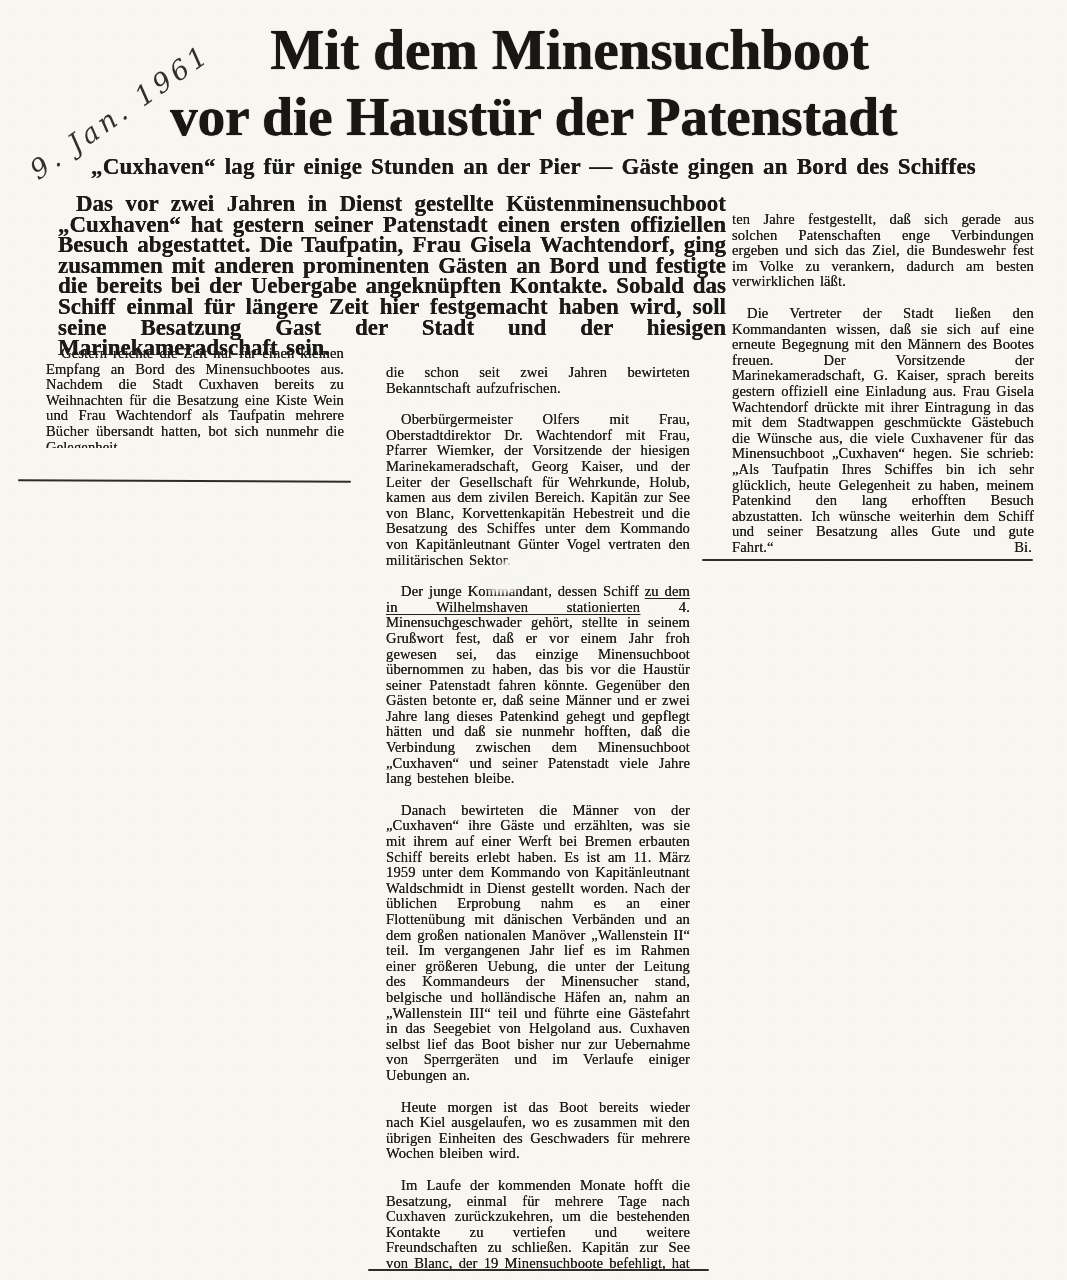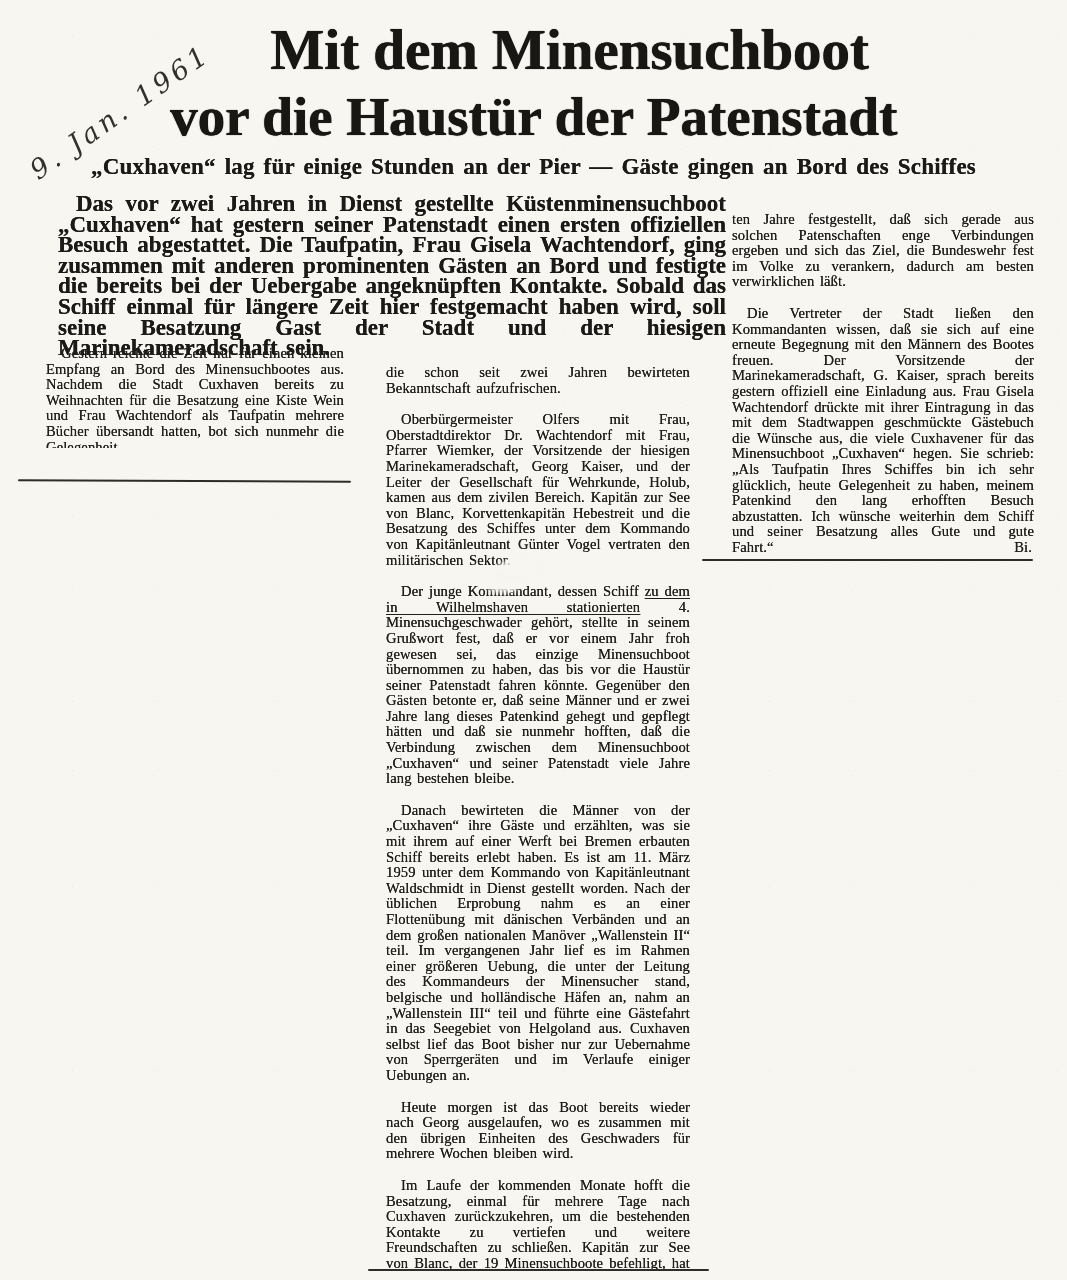--- a/index.html
+++ b/index.html
@@ -94,21 +94,21 @@
     <p class="para indent">Gestern reichte die Zeit nur für einen kleinen Empfang an Bord des Minensuchbootes aus. Nachdem die Stadt Cuxhaven bereits zu Weihnachten für die Besatzung eine Kiste Wein und Frau Wachtendorf als Taufpatin mehrere Bücher übersandt hatten, bot sich nunmehr die Gelegenheit,</p>
   </div>
 
   <div class="rule rule-left"></div>
 
   <div class="col col-middle">
     <p class="para">die schon seit zwei Jahren bewirteten Bekanntschaft aufzufrischen.</p>
     <p class="para indent">Oberbürgermeister Olfers mit Frau, Oberstadtdirektor Dr. Wachtendorf mit Frau, Pfarrer Wiemker, der Vorsitzende der hiesigen Marinekameradschaft, Georg Kaiser, und der Leiter der Gesellschaft für Wehrkunde, Holub, kamen aus dem zivilen Bereich. Kapitän zur See von Blanc, Korvettenkapitän Hebestreit und die Besatzung des Schiffes unter dem Kommando von Kapitänleutnant Günter Vogel vertraten den militärischen Sektor.</p>
     <p class="para indent"><span>Der junge Kommandant, dessen Schiff </span><span class="underlined">zu dem in Wilhelmshaven stationierten</span><span> 4. Minensuchgeschwader gehört, stellte in seinem Grußwort fest, daß er vor einem Jahr froh gewesen sei, das einzige Minensuchboot übernommen zu haben, das bis vor die Haustür seiner Patenstadt fahren könnte. Gegenüber den Gästen betonte er, daß seine Männer und er zwei Jahre lang dieses Patenkind gehegt und gepflegt hätten und daß sie nunmehr hofften, daß die Verbindung zwischen dem Minensuchboot „Cuxhaven“ und seiner Patenstadt viele Jahre lang bestehen bleibe.</span></p>
     <p class="para indent">Danach bewirteten die Männer von der „Cuxhaven“ ihre Gäste und erzählten, was sie mit ihrem auf einer Werft bei Bremen erbauten Schiff bereits erlebt haben. Es ist am 11. März 1959 unter dem Kommando von Kapitänleutnant Waldschmidt in Dienst gestellt worden. Nach der üblichen Erprobung nahm es an einer Flottenübung mit dänischen Verbänden und an dem großen nationalen Manöver „Wallenstein II“ teil. Im vergangenen Jahr lief es im Rahmen einer größeren Uebung, die unter der Leitung des Kommandeurs der Minensucher stand, belgische und holländische Häfen an, nahm an „Wallenstein III“ teil und führte eine Gästefahrt in das Seegebiet von Helgoland aus. Cuxhaven selbst lief das Boot bisher nur zur Uebernahme von Sperrgeräten und im Verlaufe einiger Uebungen an.</p>
-    <p class="para indent">Heute morgen ist das Boot bereits wieder nach Georg ausgelaufen, wo es zusammen mit den übrigen Einheiten des Geschwaders für mehrere Wochen bleiben wird.</p>
+    <p class="para indent">Heute morgen ist das Boot bereits wieder nach Kiel ausgelaufen, wo es zusammen mit den übrigen Einheiten des Geschwaders für mehrere Wochen bleiben wird.</p>
     <p class="para indent">Im Laufe der kommenden Monate hofft die Besatzung, einmal für mehrere Tage nach Cuxhaven zurückzukehren, um die bestehenden Kontakte zu vertiefen und weitere Freundschaften zu schließen. Kapitän zur See von Blanc, der 19 Minensuchboote befehligt, hat innerhalb der letz-</p>
   </div>
 
   <div class="col col-right">
     <p class="para">ten Jahre festgestellt, daß sich gerade aus solchen Patenschaften enge Verbindungen ergeben und sich das Ziel, die Bundeswehr fest im Volke zu verankern, dadurch am besten verwirklichen läßt.</p>
     <p class="para indent sig-holder"><span>Die Vertreter der Stadt ließen den Kommandanten wissen, daß sie sich auf eine erneute Begegnung mit den Männern des Bootes freuen. Der Vorsitzende der Marinekameradschaft, G. Kaiser, sprach bereits gestern offiziell eine Einladung aus. Frau Gisela Wachtendorf drückte mit ihrer Eintragung in das mit dem Stadtwappen geschmückte Gästebuch die Wünsche aus, die viele Cuxhavener für das Minensuchboot „Cuxhaven“ hegen. Sie schrieb: „Als Taufpatin Ihres Schiffes bin ich sehr glücklich, heute Gelegenheit zu haben, meinem Patenkind den lang erhofften Besuch abzustatten. Ich wünsche weiterhin dem Schiff und seiner Besatzung alles Gute und gute Fahrt.“</span><span class="signature">Bi.</span></p>
   </div>
 
   <div class="rule rule-right"></div>
   <div class="rule rule-bottom"></div>

